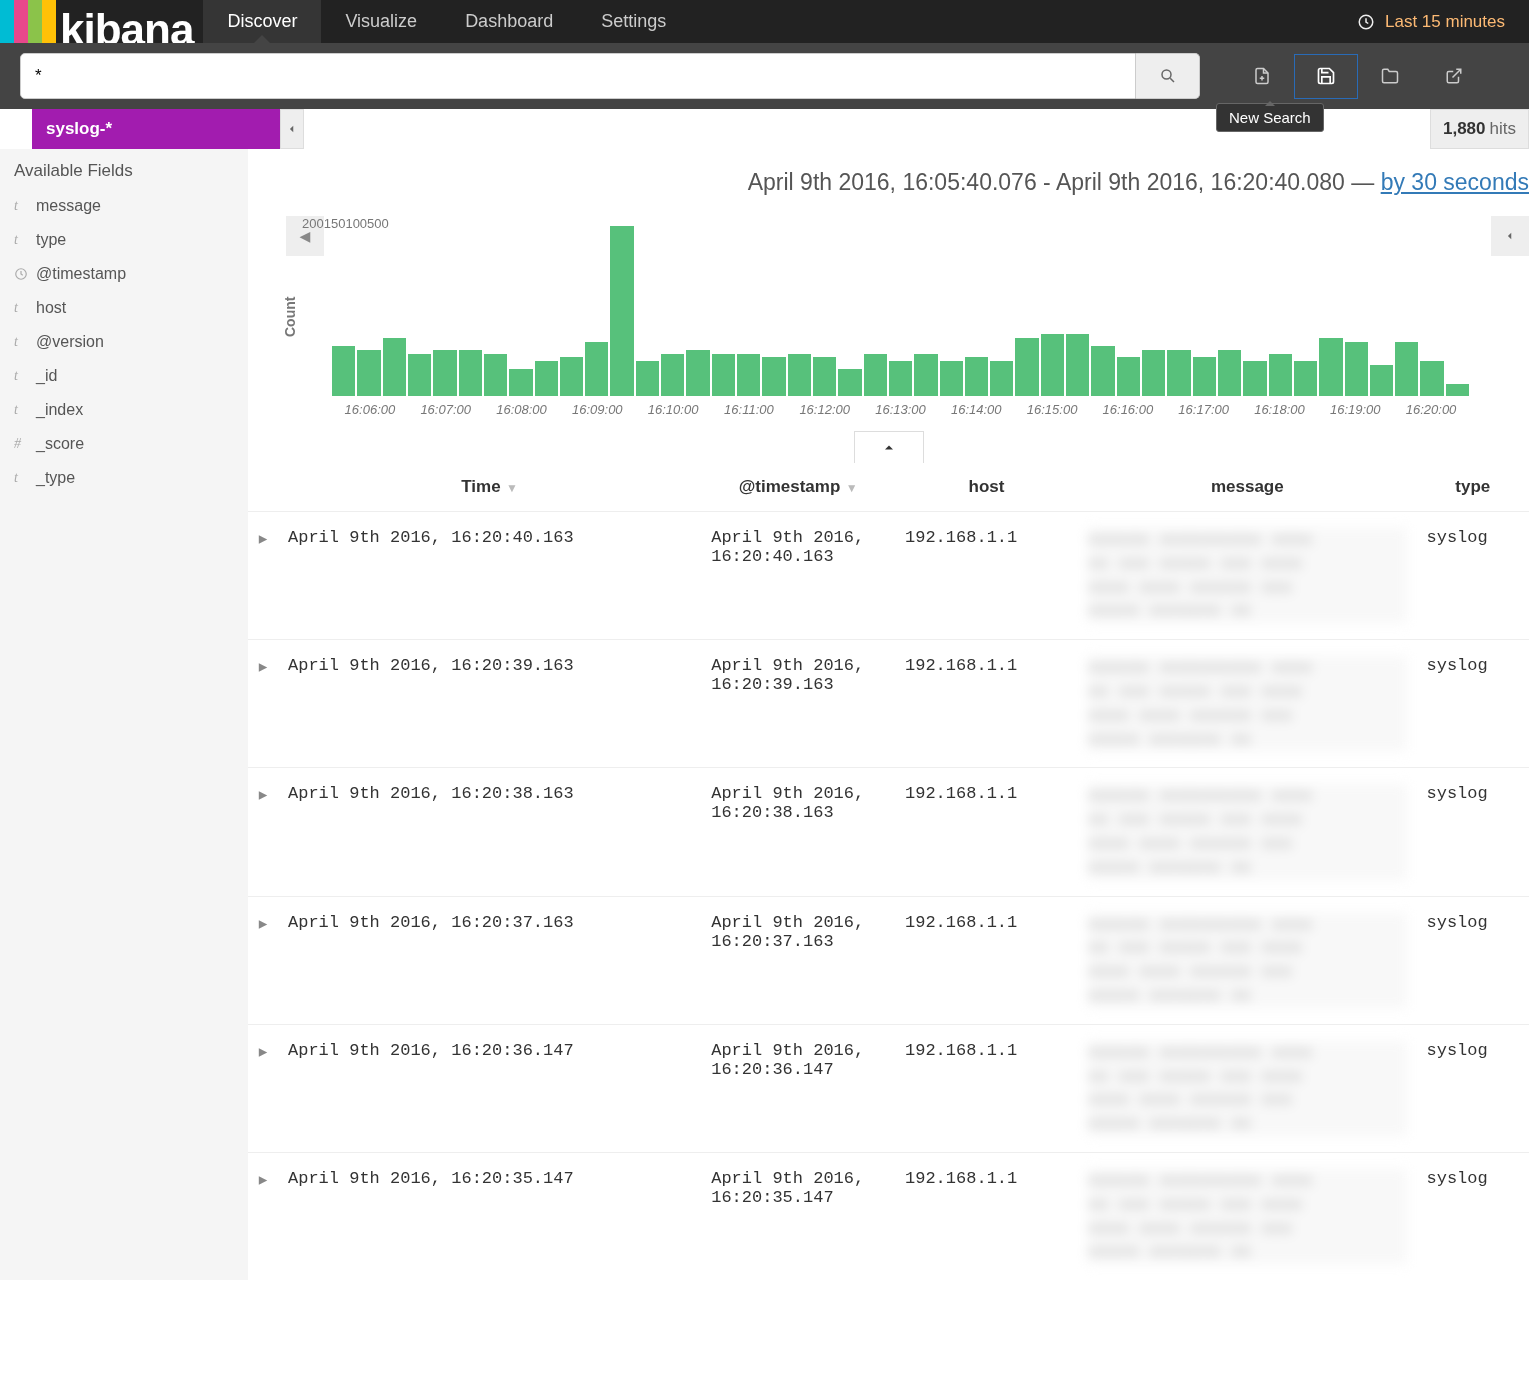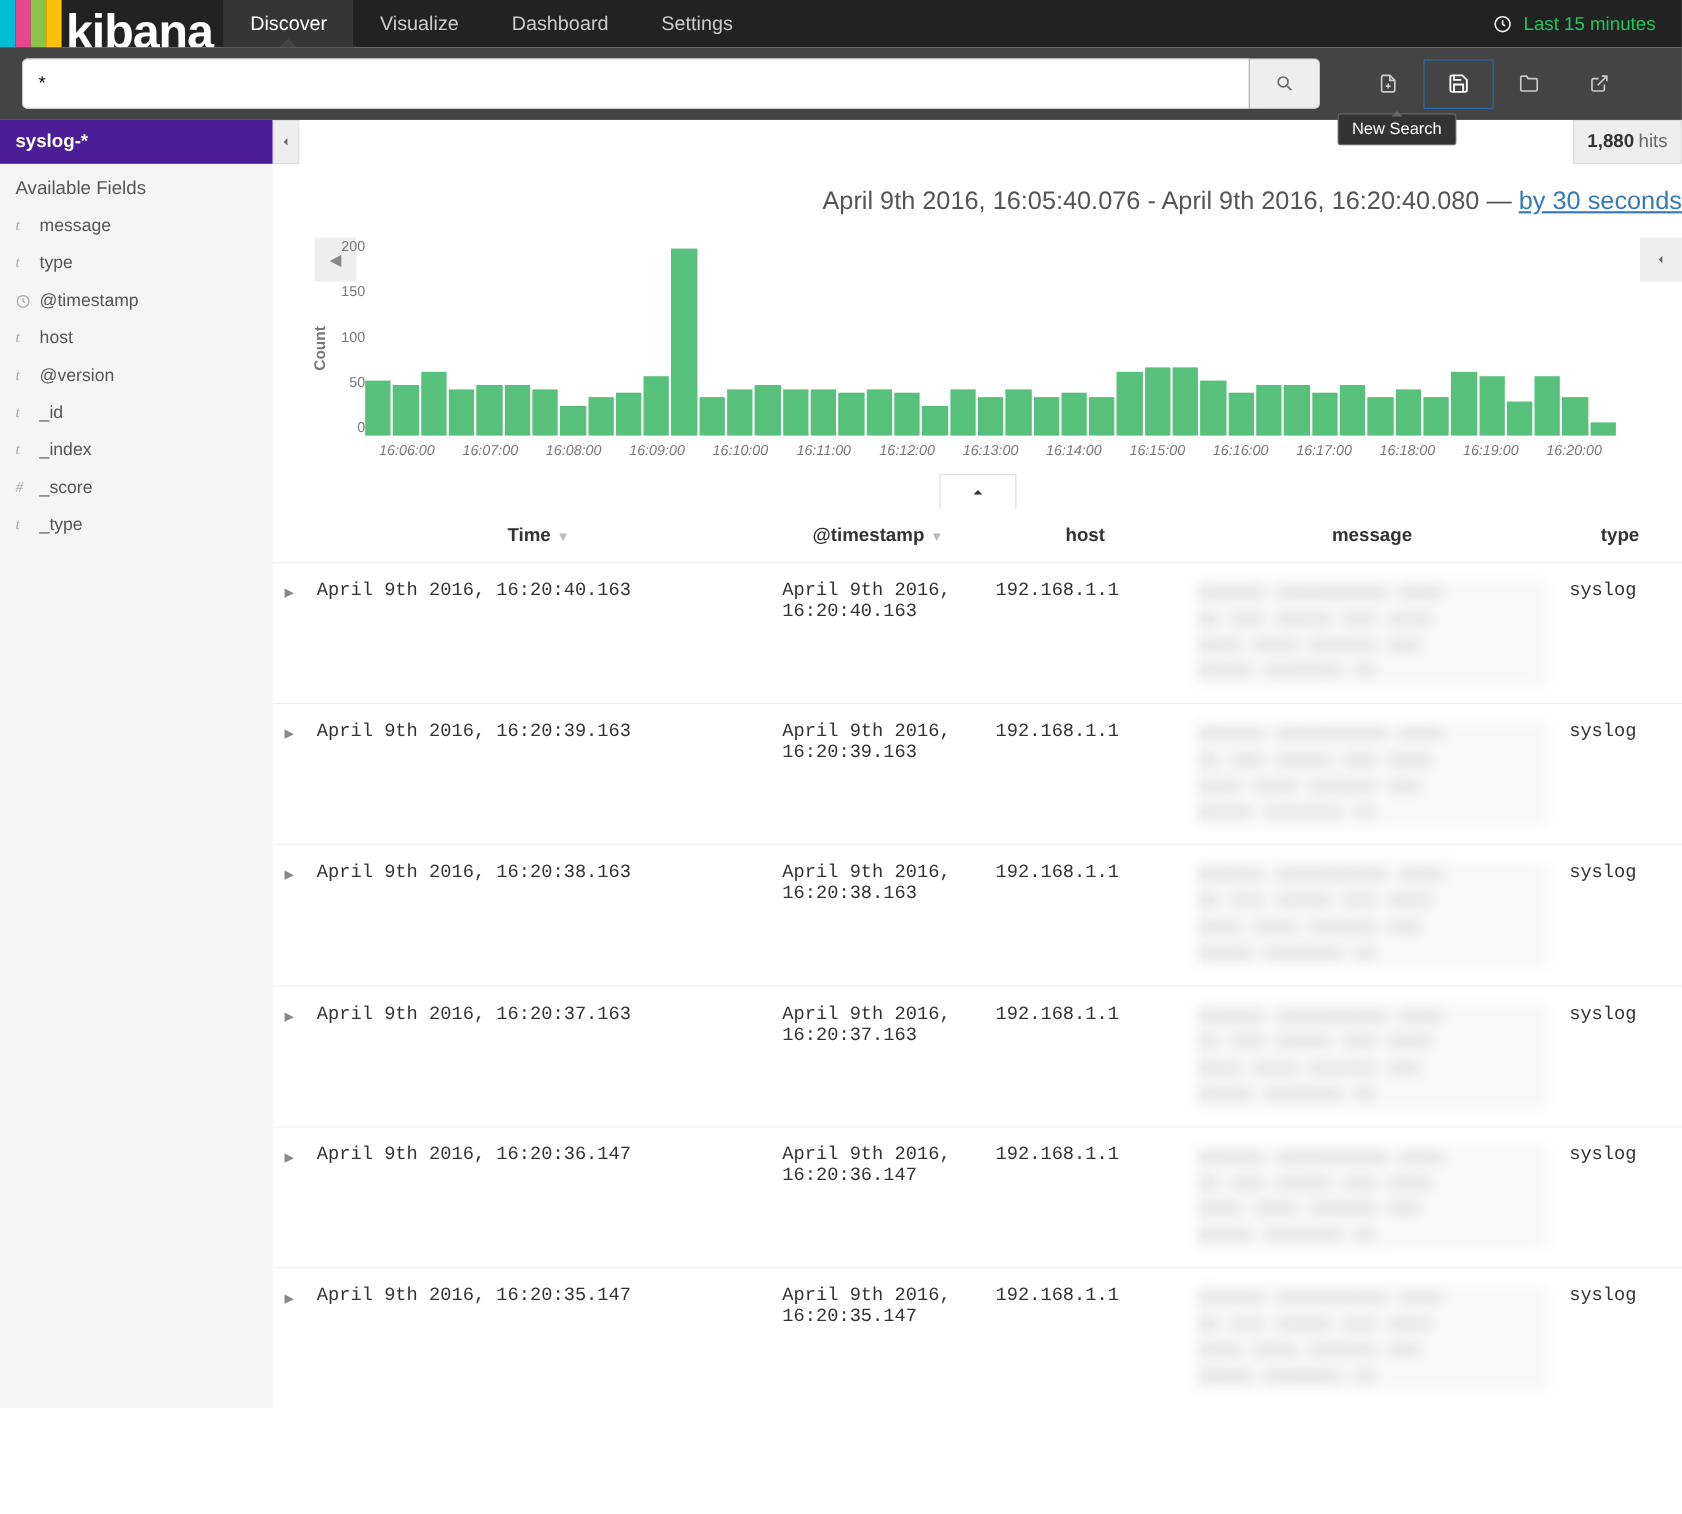--- a/index.html
+++ b/index.html
@@ -9,36 +9,36 @@
 .navbar { background: #222; height: 43px; display: flex; align-items: stretch; }
 .logo { display: flex; align-items: center; height: 59px; }
 .logo-bars { display: flex; height: 59px; }
 .logo-bars div { width: 14px; }
 .logo-text { color: #fff; font-size: 44px; font-weight: bold; letter-spacing: -1px; padding: 0 10px 0 4px; }
 .nav-tabs { display: flex; }
 .nav-tab { color: #ccc; padding: 0 24px; display: flex; align-items: center; font-size: 18px; cursor: pointer; position: relative; }
 .nav-tab.active { background: #353535; color: #fff; }
 .nav-tab.active::after { content: ""; position: absolute; bottom: 0; left: 50%; transform: translateX(-50%); border: 8px solid transparent; border-bottom-color: #444; }
 .spacer { flex: 1; }
-.timepicker { display: flex; align-items: center; color: #22c55e; padding: 0 24px; font-size: 17px; gap: 10px; cursor: pointer; }
+.timepicker { display: flex; align-items: center; color: #fdba74; padding: 0 24px; font-size: 17px; gap: 10px; cursor: pointer; }
 
 
 .toolbar { background: #444; padding: 10px 20px; display: flex; align-items: center; gap: 0; position: relative; }
 .search-wrap { flex: 1; display: flex; max-width: 1180px; }
 .search-input { flex: 1; border: 1px solid #ccc; border-radius: 5px 0 0 5px; padding: 12px 14px; font-size: 17px; outline: none; }
 .search-btn { width: 64px; background: #eee; border: 1px solid #ccc; border-left: none; border-radius: 0 5px 5px 0; display: flex; align-items: center; justify-content: center; cursor: pointer; color: #666; }
 .tool-icons { display: flex; align-items: center; gap: 0; margin-left: 30px; }
 .tool-icon { width: 64px; height: 45px; display: flex; align-items: center; justify-content: center; color: #ccc; cursor: pointer; border: 1px solid transparent; }
 .tool-icon.selected { border: 1px solid #296bb7; color: #fff; }
 .tooltip { position: absolute; top: 60px; background: #333; color: #fff; padding: 5px 12px; border-radius: 3px; font-size: 15px; border: 1px solid #666; }
 .tooltip::before { content: ""; position: absolute; top: -8px; left: 50%; transform: translateX(-50%); border: 5px solid transparent; border-bottom-color: #666; }
 
 
 .status-row { display: flex; align-items: stretch; height: 40px; }
-.index-label { background: #4c1d95; color: #fff; font-weight: bold; font-size: 17px; padding: 0 14px; display: flex; align-items: center; width: 248px; }
+.index-label { background: #a21caf; color: #fff; font-weight: bold; font-size: 17px; padding: 0 14px; display: flex; align-items: center; width: 248px; margin-left: 32px; }
 .collapse-btn { width: 24px; background: #eee; border: 1px solid #ddd; display: flex; align-items: center; justify-content: center; color: #666; cursor: pointer; }
 .hits { margin-left: auto; background: #eee; border: 1px solid #ddd; padding: 0 12px; display: flex; align-items: center; font-size: 17px; color: #666; }
 .hits b { color: #333; font-weight: bold; margin-right: 4px; }
 
 
 .main { display: flex; }
 .sidebar { width: 248px; background: #f5f5f5; padding-bottom: 20px; }
 .sb-header { font-size: 17px; color: #555; padding: 12px 14px 8px; display: flex; align-items: center; justify-content: space-between; }
 .gear-btn { width: 26px; height: 26px; background: #999; border-radius: 4px; display: flex; align-items: center; justify-content: center; color: #fff; cursor: pointer; }
 .field-item { padding: 8px 14px; font-size: 16px; color: #555; display: flex; align-items: center; gap: 8px; cursor: pointer; }
@@ -47,21 +47,21 @@
 .content { flex: 1; padding: 20px 0 0 0; }
 .time-range { text-align: right; font-size: 23px; color: #555; margin-bottom: 20px; }
 .time-range a { color: #337ab7; text-decoration: underline; cursor: pointer; }
 
 
 .chart-wrap { display: flex; align-items: stretch; padding: 0 30px; position: relative; }
 .y-label { writing-mode: vertical-rl; transform: rotate(180deg); font-size: 14px; color: #777; font-weight: bold; text-align: center; padding: 0 4px; }
 .chart-body { flex: 1; }
 .plot { display: flex; align-items: flex-end; height: 180px; padding: 0 30px; position: relative; gap: 2px; }
 .bar { background: #57c17b; flex: 1; }
-.y-ticks { position: absolute; left: 0; top: 0; bottom: 0; width: 30px; display: flex; flex-direction: column; justify-content: space-between; text-align: right; font-size: 13px; color: #777; }
+.y-ticks { position: absolute; left: 0; top: 0; bottom: 0; width: 30px; display: flex; flex-direction: row; justify-content: space-between; text-align: right; font-size: 13px; color: #777; }
 .x-ticks { display: flex; padding: 6px 30px 0; font-size: 13px; color: #777; }
 .x-ticks span { flex: 2; text-align: center; font-style: italic; }
 .x-label { text-align: center; font-size: 15px; color: #555; font-weight: bold; margin-top: 8px; }
 .side-handle { width: 38px; background: #eee; display: flex; align-items: center; justify-content: center; color: #888; position: absolute; height: 40px; top: 0; cursor: pointer; }
 .side-handle.left { left: 38px; }
 .side-handle.right { right: 0; }
 
 
 .collapse-tab { width: 70px; height: 32px; margin: 14px auto 0; border: 1px solid #ddd; border-bottom: none; display: flex; align-items: center; justify-content: center; color: #666; cursor: pointer; }
 

